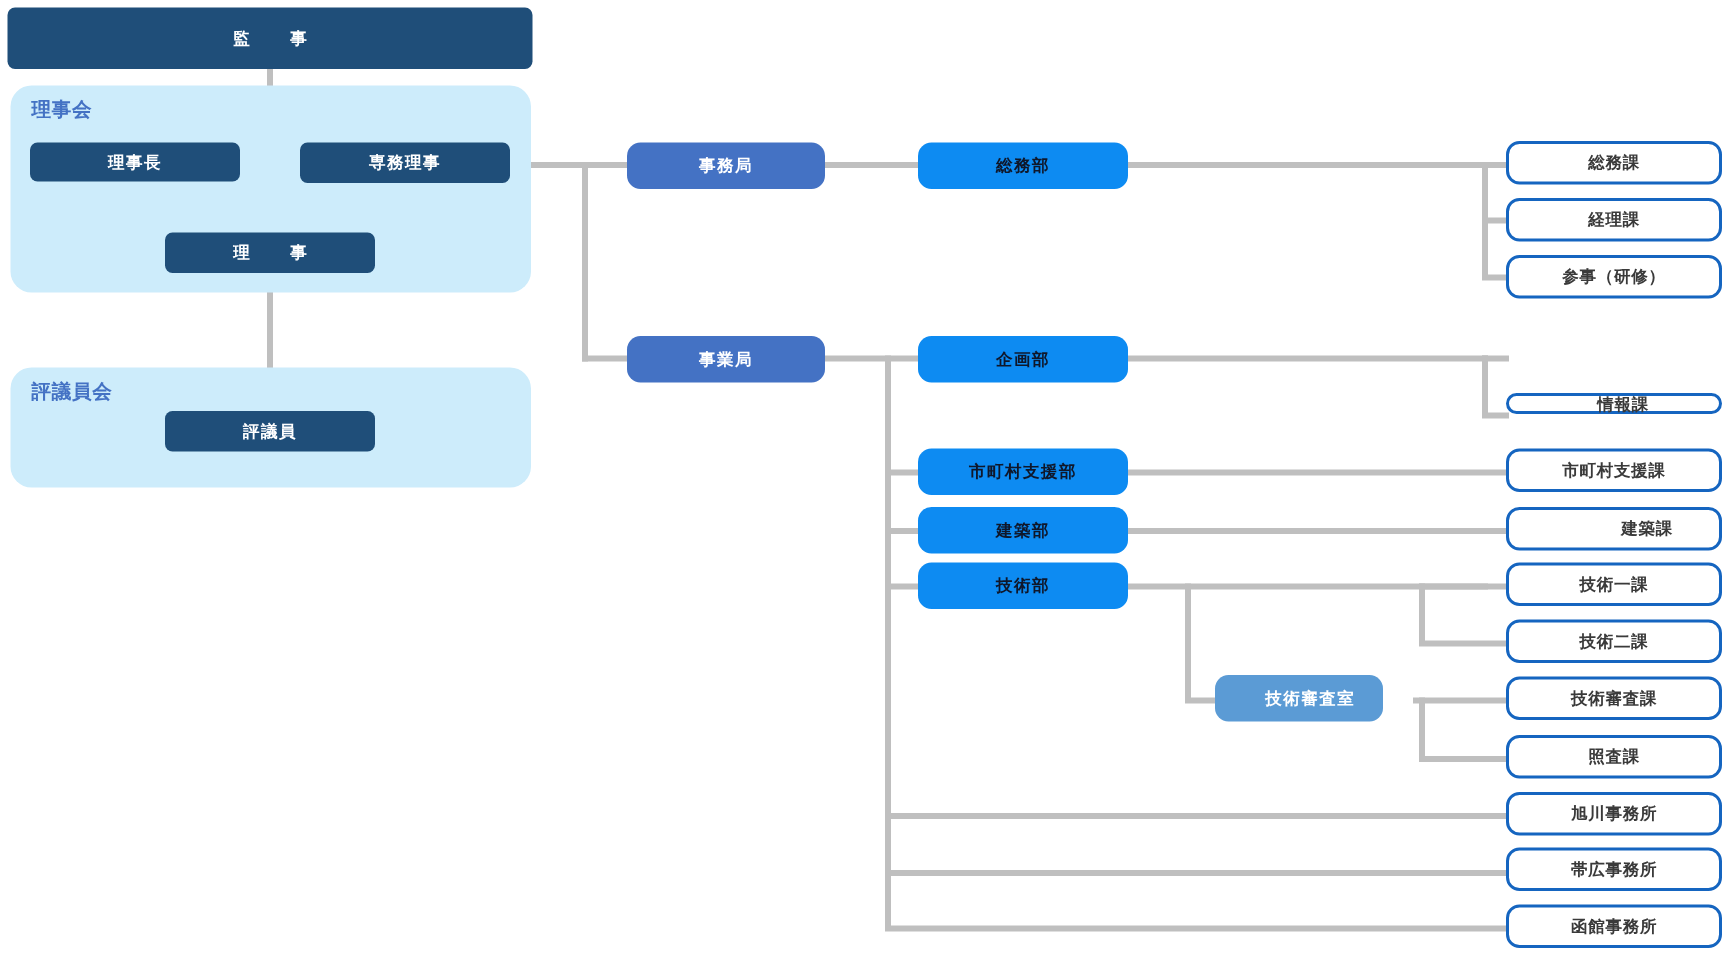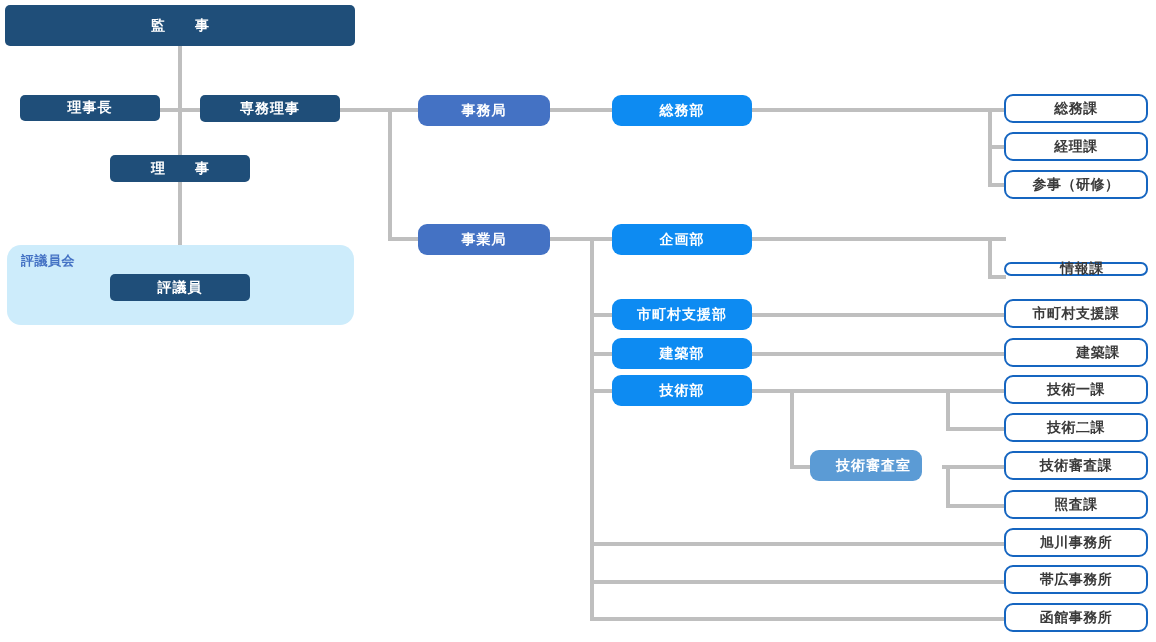--- a/index.html
+++ b/index.html
@@ -47,21 +47,21 @@
   }
 
   
   .node {
     position: absolute;
     display: flex;
     align-items: center;
     justify-content: center;
     box-sizing: border-box;
     border-radius: 7px;
-    font-size: 14px;
+    font-size: 11px;
     font-weight: bold;
     letter-spacing: 1px;
     white-space: nowrap;
     z-index: 4;
   }
 
   
   .node.navy {
     background: #1f4e79;
     color: #ffffff;
@@ -71,21 +71,21 @@
   
   .node.bureau {
     background: #4472c4;
     color: #ffffff;
     border-radius: 9px;
   }
 
   
   .node.dept {
     background: #0d8bf2;
-    color: #ffffff;
+    color: #0f172a;
     border-radius: 9px;
   }
 
   
   .node.room {
     background: #5b9bd5;
     color: #ffffff;
     border-radius: 9px;
   }
 
@@ -148,20 +148,23 @@
   <div class="line v" style="left:790px; top:389px; height:79px;"></div>
   <div class="line h" style="left:790px; top:465px; width:24px;"></div>
   <div class="line v" style="left:946px; top:389px; height:40px;"></div>
   <div class="line h" style="left:946px; top:389px; width:60px;"></div>
   <div class="line h" style="left:946px; top:427px; width:60px;"></div>
 
   <div class="line h" style="left:942px; top:465px; width:64px;"></div>
   <div class="line v" style="left:946px; top:465px; height:39px;"></div>
   <div class="line h" style="left:946px; top:504px; width:60px;"></div>
 
+  <div class="group" style="left:7px; top:57px; width:347px; height:138px;">
+    <span class="group-label">理事会</span>
+  </div>
   <div class="group" style="left:7px; top:245px; width:347px; height:80px;">
     <span class="group-label">評議員会</span>
   </div>
 
   <div class="node navy spaced" style="left:5px; top:5px; width:350px; height:41px;">監　事</div>
 
   <div class="node navy" style="left:20px; top:95px; width:140px; height:26px;">理事長</div>
 
   <div class="node navy" style="left:200px; top:95px; width:140px; height:27px;">専務理事</div>
 

